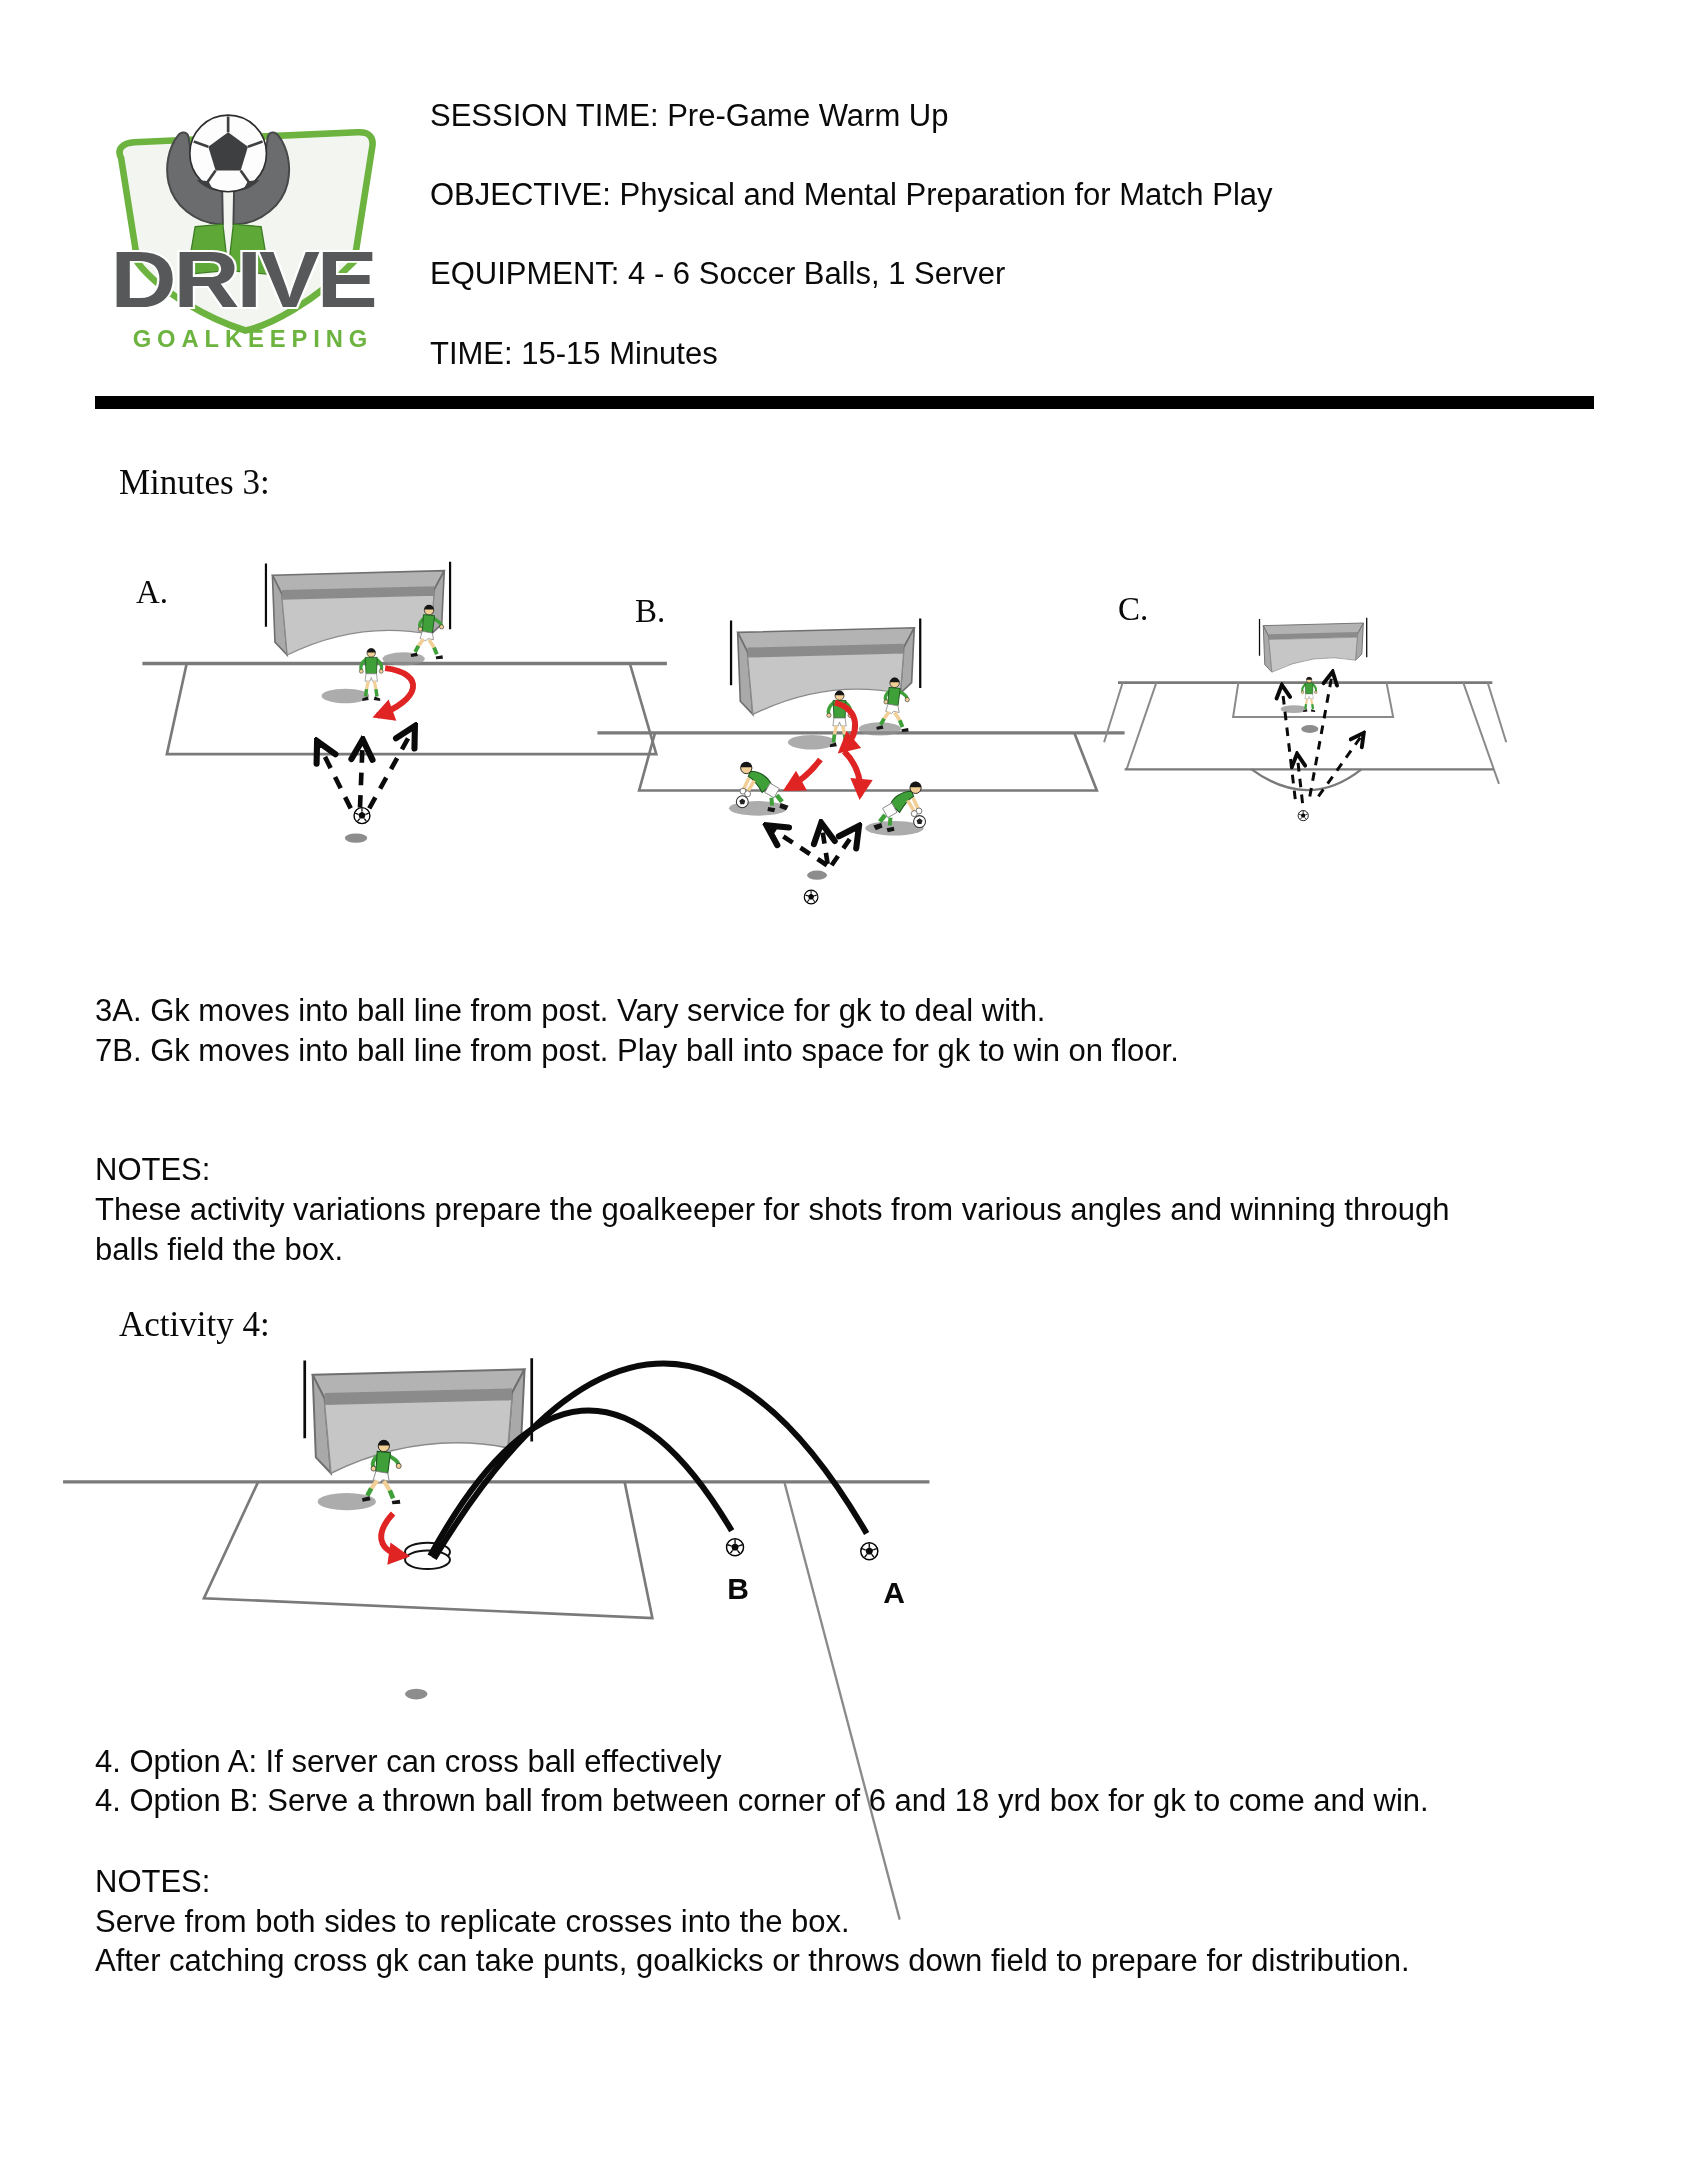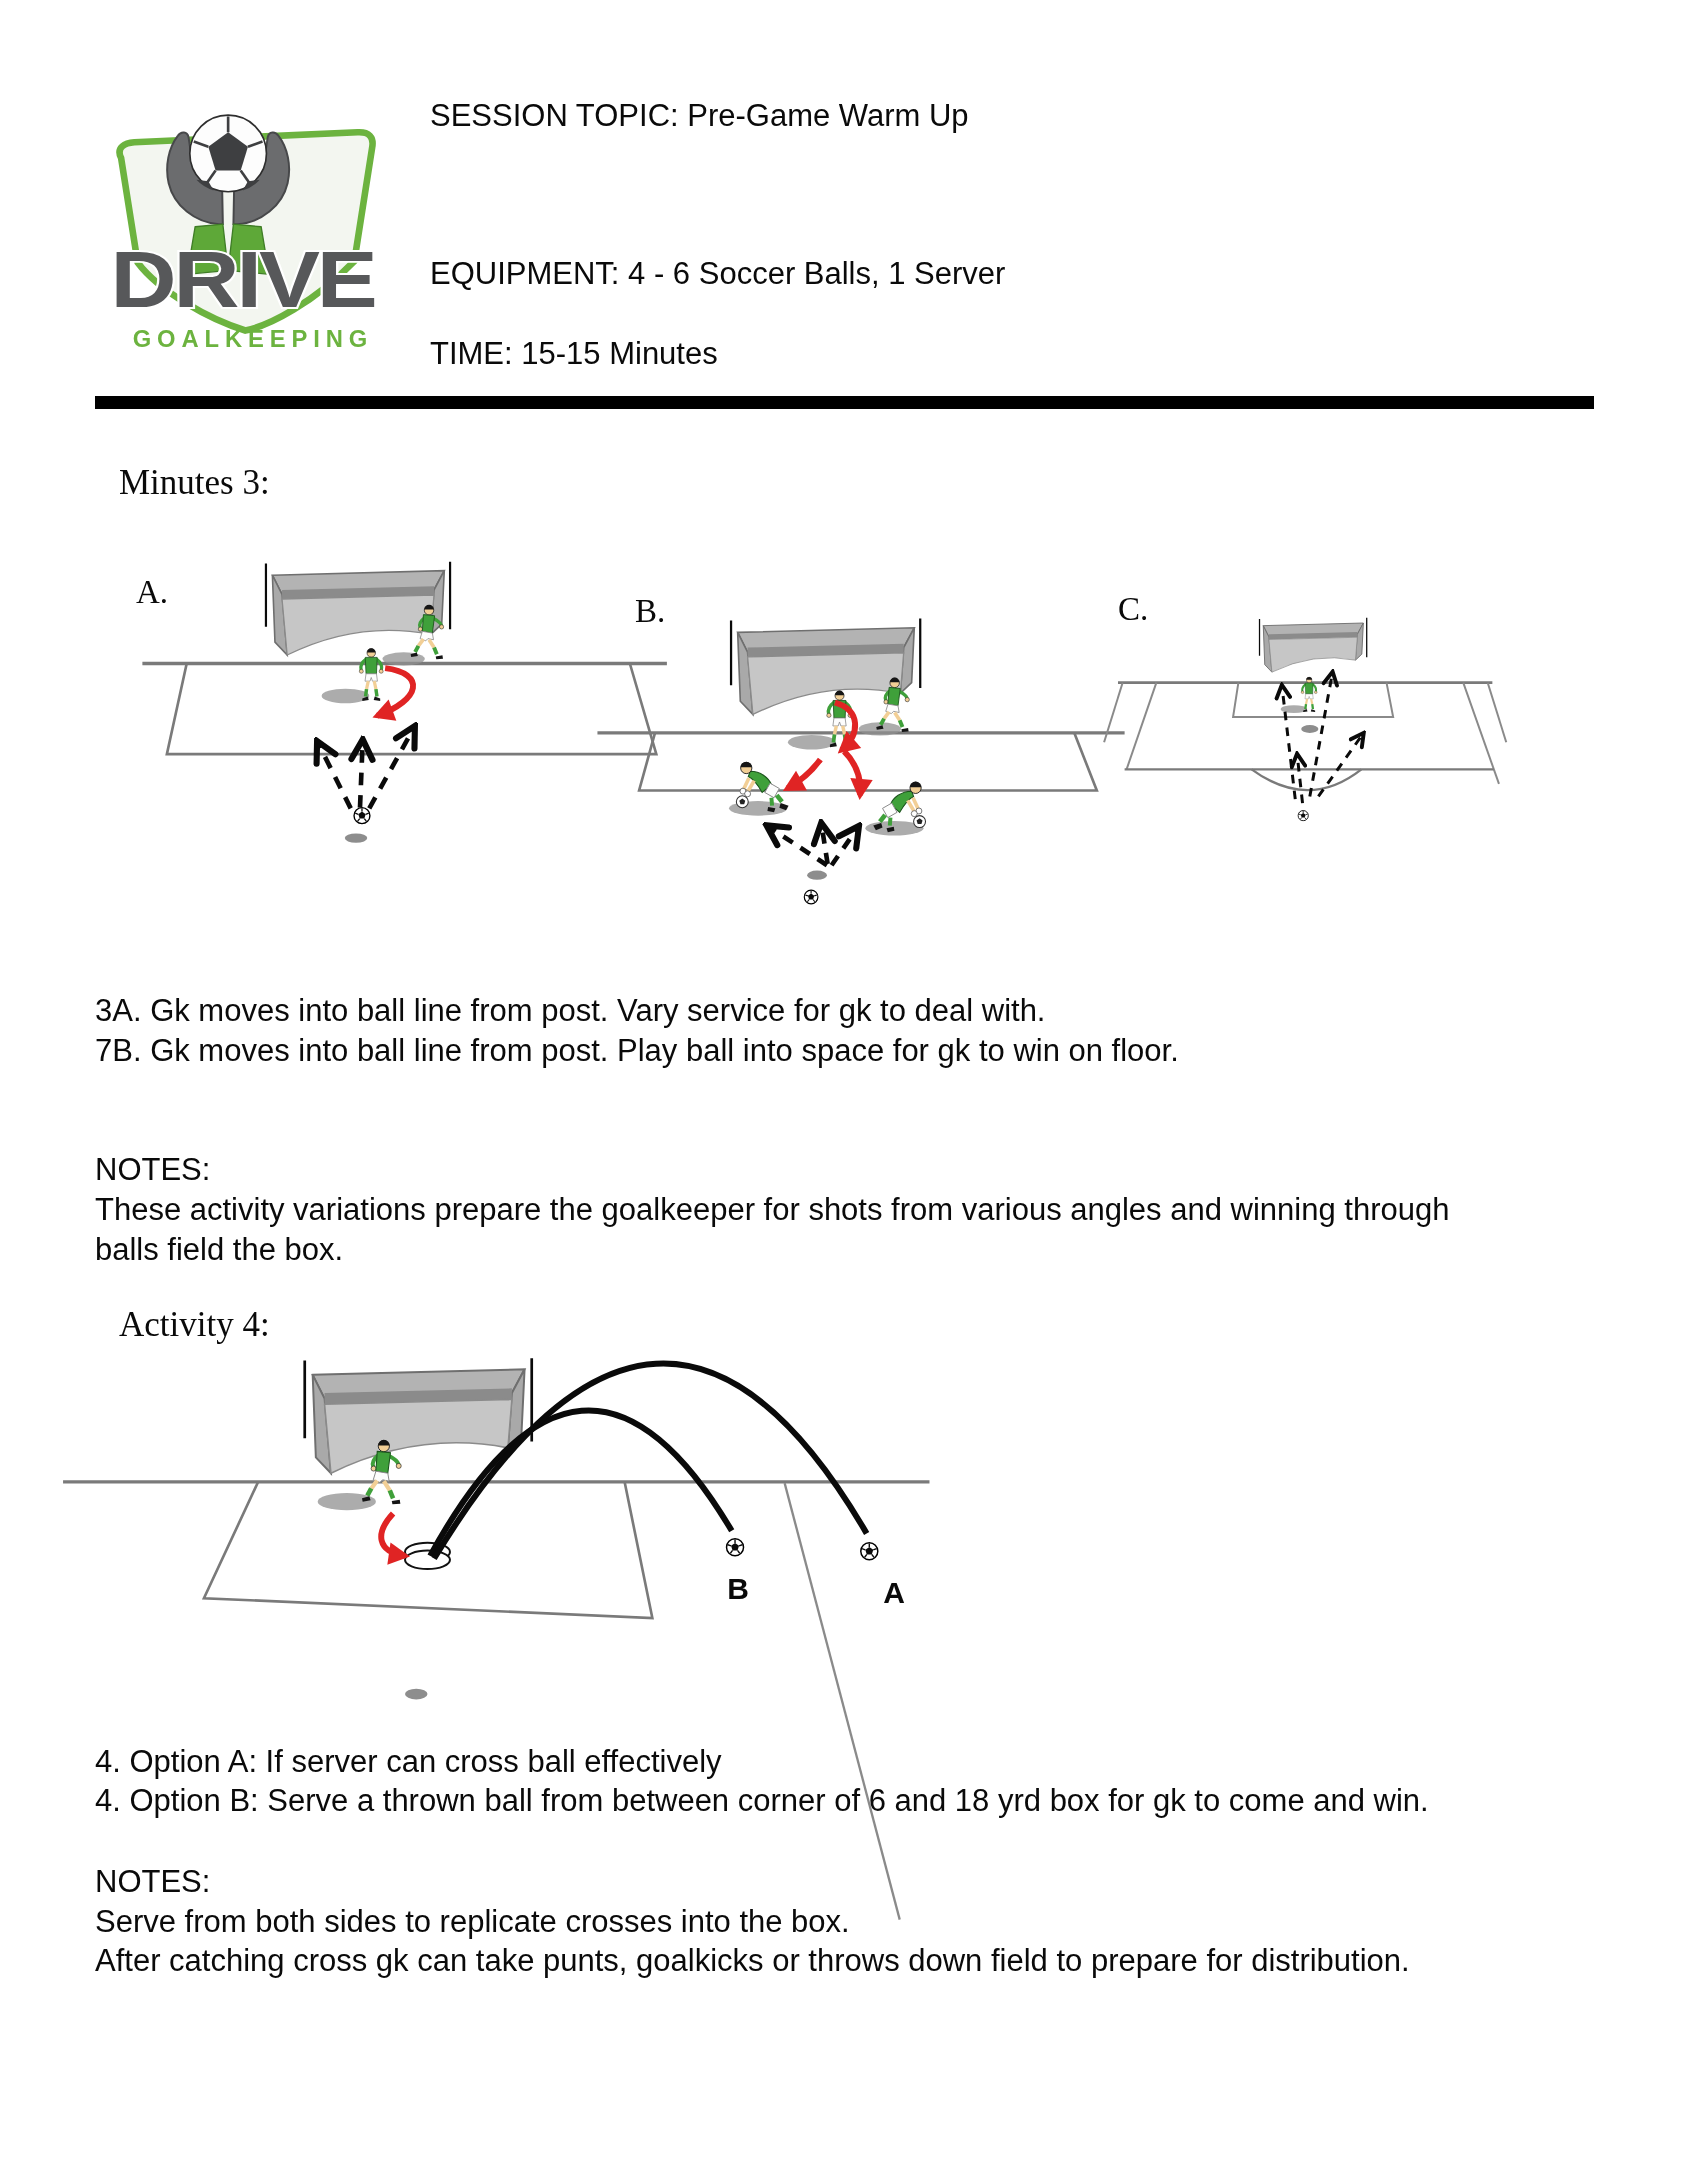--- a/index.html
+++ b/index.html
@@ -45,21 +45,22 @@
           <line x1="181" y1="161" x2="167" y2="181"></line>
         </g>
         <path d="M152,175 A58,58 0 0,0 178,191 L170,177 Z" fill="#3e3f41"></path>
         <path d="M248,175 A58,58 0 0,1 222,191 L230,177 Z" fill="#3e3f41"></path>
       </g>
       <text x="222" y="368" text-anchor="middle" font-family="Liberation Sans, sans-serif" font-size="120" font-weight="bold" letter-spacing="-4" fill="#57585a" stroke="#ffffff" stroke-width="6" paint-order="stroke" textLength="400" lengthAdjust="spacingAndGlyphs">DRIVE</text>
       <text x="233" y="428" text-anchor="middle" font-family="Liberation Sans, sans-serif" font-size="36" font-weight="bold" fill="#6cb33f" textLength="355" lengthAdjust="spacing">GOALKEEPING</text>
     </svg>
   </div>
 
-  <div class="headline" style="top:97px">SESSION TOPIC: Pre-Game Warm Up</div>
+  <div class="headline" style="top:97px">SESSION TIME: Pre-Game Warm Up</div>
+  <div class="headline" style="top:176px">OBJECTIVE: Physical and Mental Preparation for Match Play</div>
   <div class="headline" style="top:255px">EQUIPMENT: 4 - 6 Soccer Balls, 1 Server</div>
   <div class="headline" style="top:335px">TIME: 15-15 Minutes</div>
 
   <div class="divider"></div>
 
   <div class="act-title" style="left:119px;top:463px">Minutes 3:</div>
 
   <svg class="diagram" style="top:516px" width="1687" height="463" viewBox="0 780 2550 700">
     <defs>
       <marker id="ah" markerWidth="6" markerHeight="6" viewBox="0 0 10 10" refX="7.6" refY="5" orient="auto">

